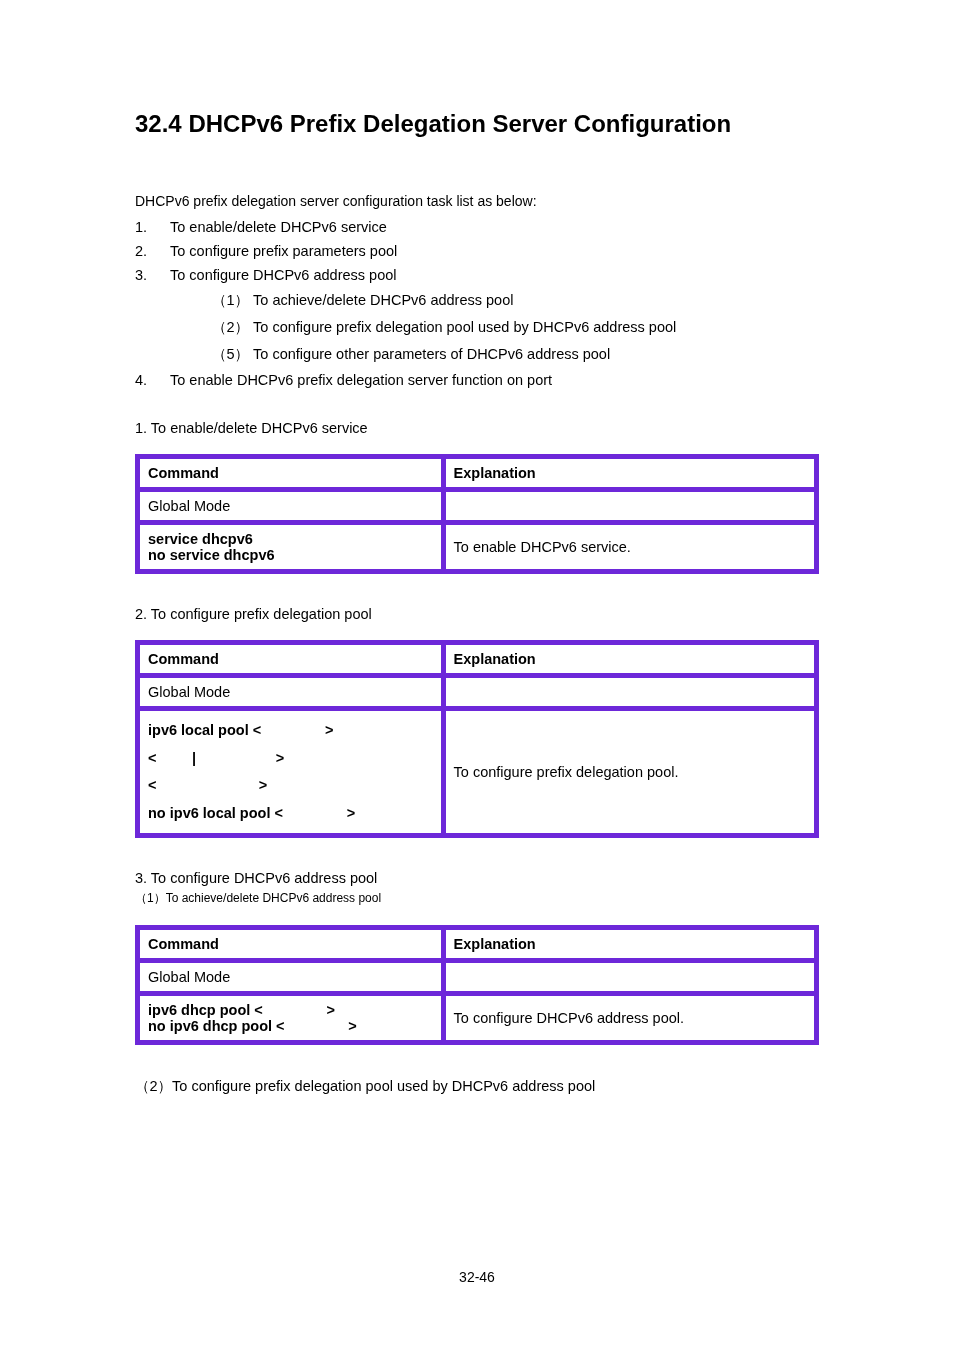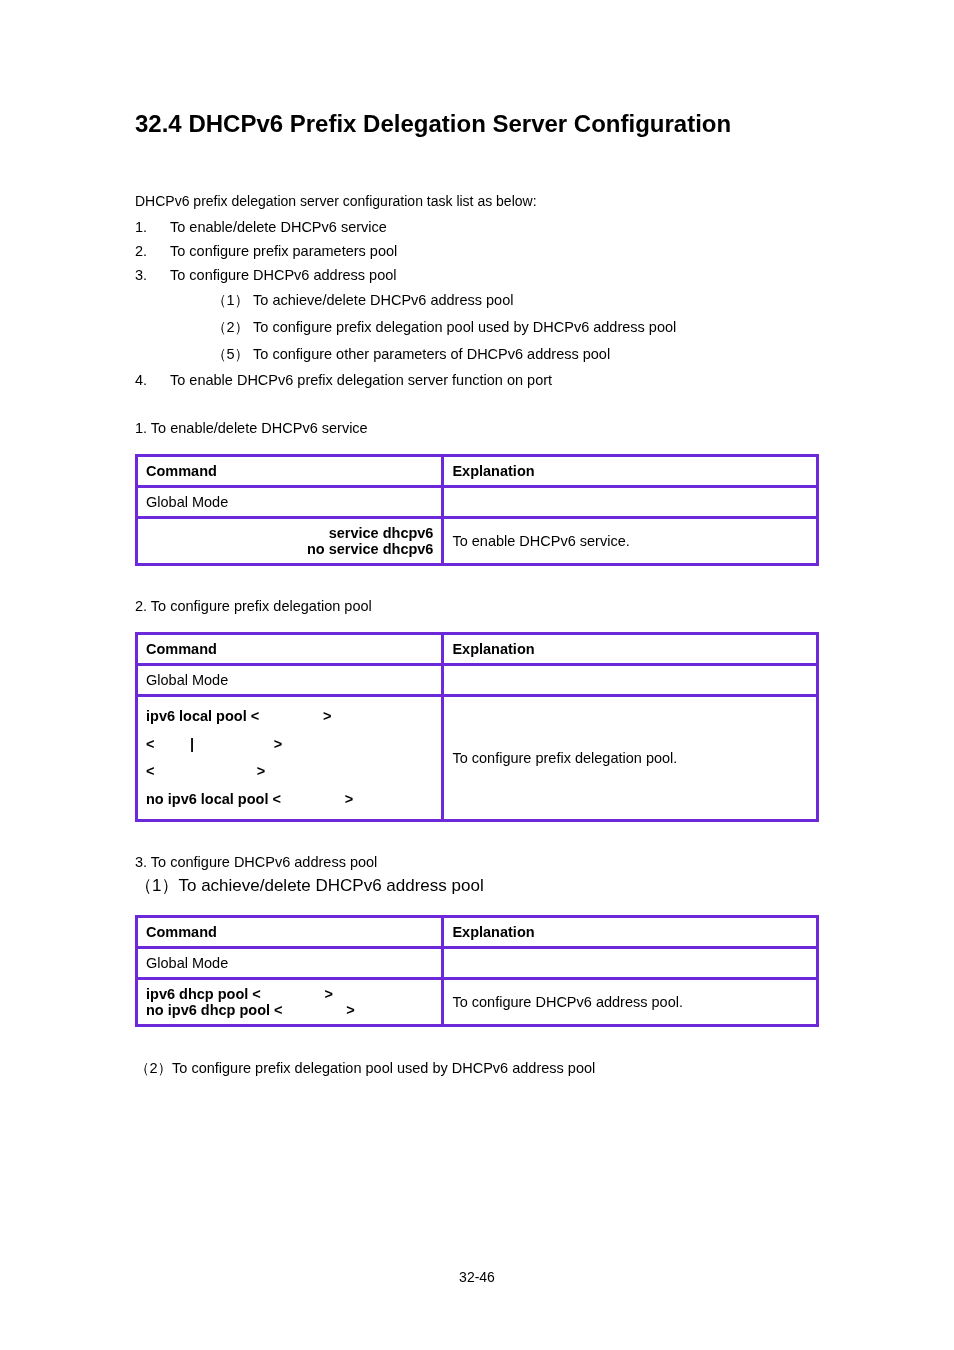--- a/index.html
+++ b/index.html
@@ -46,46 +46,45 @@
     ol.sub-list > li {
       margin-bottom: 8px;
     }
     .section-heading {
       font-size: 14.5px;
       font-weight: normal;
       margin-top: 32px;
       margin-bottom: 18px;
     }
     .section-subheading {
-      font-size: 17px;
+      font-size: 12px;
       margin-bottom: 18px;
     }
     table {
       border-collapse: collapse;
       width: 100%;
       font-size: 14.5px;
     }
     table td, table th {
-      border: 3px solid #6d28d9;
+      border: 5px solid #6d28d9;
       padding: 6px 8px;
       text-align: left;
       vertical-align: middle;
     }
     table th {
       font-weight: bold;
     }
     .col1 {
       width: 45%;
     }
     .col2 {
       width: 55%;
     }
     .bold {
       font-weight: bold;
-      text-align: right;
     }
     .cmd-line {
       line-height: 1.9;
     }
     .page-num {
       text-align: center;
       font-size: 14px;
       position: absolute;
       bottom: 65px;
       left: 0;

